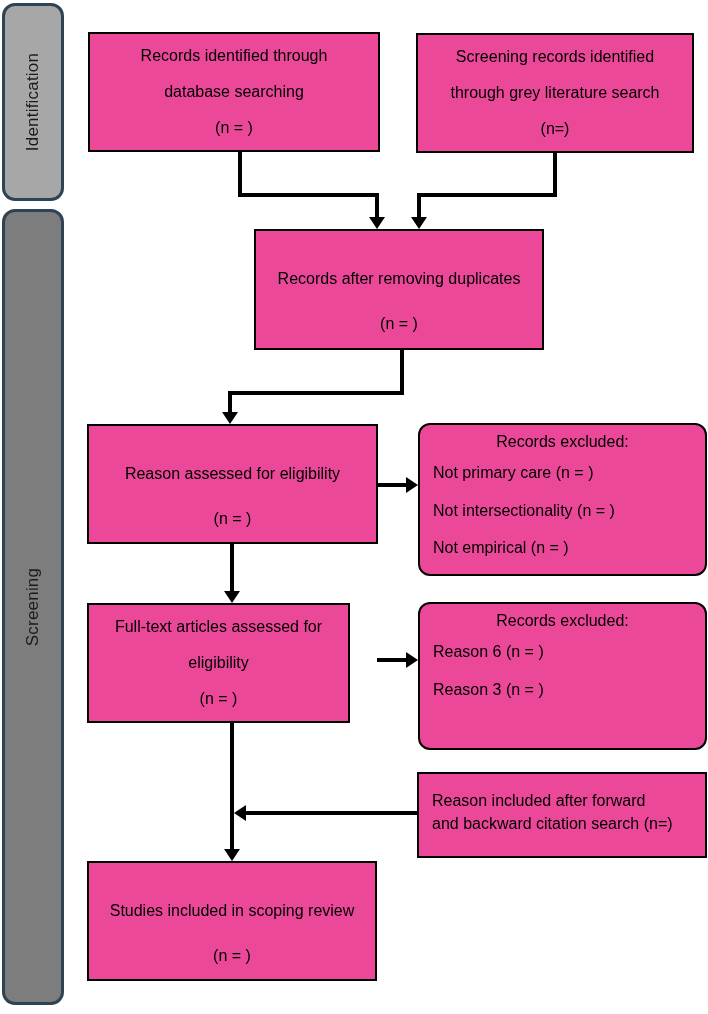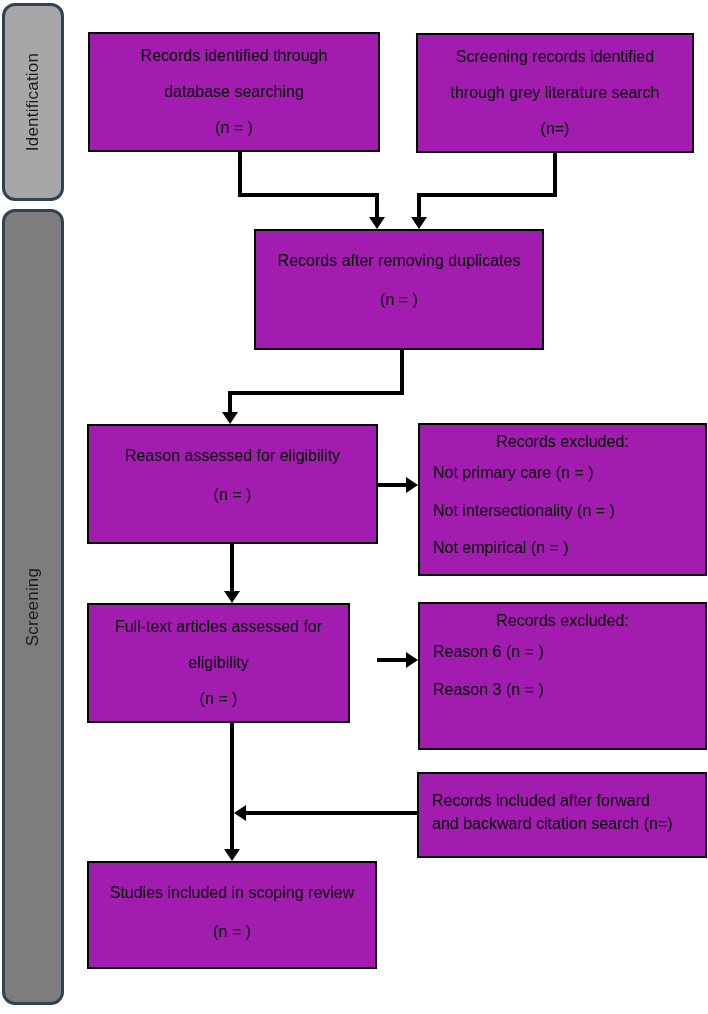--- a/index.html
+++ b/index.html
@@ -35,43 +35,43 @@
     color:#1a1a1a;
     letter-spacing:.2px;
   }
   #pill-identification{left:2px;top:3px;width:62px;height:198px;background:var(--identification-fill);}
   #pill-screening{left:2px;top:209px;width:62px;height:796px;background:var(--screening-fill);}
 
   
   .fbox{
     position:absolute;
     box-sizing:border-box;
-    background:#a21caf;
+    background:#ec4899;
     border:2px solid var(--box-border);
     font-size:16px;
     line-height:1.15;
   }
   .fbox.centered{display:flex;flex-direction:column;align-items:center;text-align:center;}
   .fbox.three{justify-content:space-around;padding:4px 6px;}
-  .fbox.two{padding-top:21px;row-gap:21px;}
+  .fbox.two{padding-top:39px;row-gap:27px;}
   .fbox .bline{white-space:nowrap;}
-  .fbox.listbox{padding:8px 0 16px 0;}
+  .fbox.listbox{padding:8px 0 16px 0;border-radius:12px;}
   .fbox.listbox .box-title{text-align:center;margin-bottom:13px;}
   .fbox.listbox .box-item{text-align:left;padding-left:13px;margin-bottom:19px;white-space:nowrap;}
   .fbox.leftbox{padding:15px 12px 0 13px;line-height:1.45;}
 
   #box-a{left:88px;top:32px;width:292px;height:120px;}
   #box-b{left:416px;top:33px;width:278px;height:120px;}
   #box-c{left:254px;top:229px;width:290px;height:121px;}
   #box-d{left:87px;top:424px;width:291px;height:120px;}
   #box-e{left:418px;top:423px;width:289px;height:153px;}
   #box-f{left:87px;top:603px;width:263px;height:120px;}
   #box-g{left:418px;top:602px;width:289px;height:148px;}
   #box-h{left:417px;top:772px;width:290px;height:86px;}
-  #box-i{left:87px;top:861px;width:290px;height:108px;}
+  #box-i{left:87px;top:861px;width:290px;height:120px;}
 
   
   .seg{position:absolute;background:var(--line-color);}
   #c1v1{left:238px;top:152px;width:4px;height:45px;}
   #c1h {left:238px;top:193px;width:141px;height:4px;}
   #c1v2{left:375px;top:193px;width:4px;height:26px;}
   #c2v1{left:553px;top:153px;width:4px;height:44px;}
   #c2h {left:417px;top:193px;width:140px;height:4px;}
   #c2v2{left:417px;top:193px;width:4px;height:26px;}
   #c3v1{left:400px;top:350px;width:4px;height:45px;}
@@ -143,21 +143,21 @@
     <div class="bline">(n = )</div>
   </div>
 
   <div class="fbox listbox" id="box-g">
     <div class="box-title">Records excluded:</div>
     <div class="box-item">Reason 6 (n = )</div>
     <div class="box-item">Reason 3 (n = )</div>
   </div>
 
   <div class="fbox leftbox" id="box-h">
-    <div>Records included after forward</div>
+    <div>Reason included after forward</div>
     <div>and backward citation search (n=)</div>
   </div>
 
   <div class="fbox centered two" id="box-i">
     <div class="bline">Studies included in scoping review</div>
     <div class="bline">(n = )</div>
   </div>
 
   <div class="seg" id="c1v1"></div>
   <div class="seg" id="c1h"></div>

